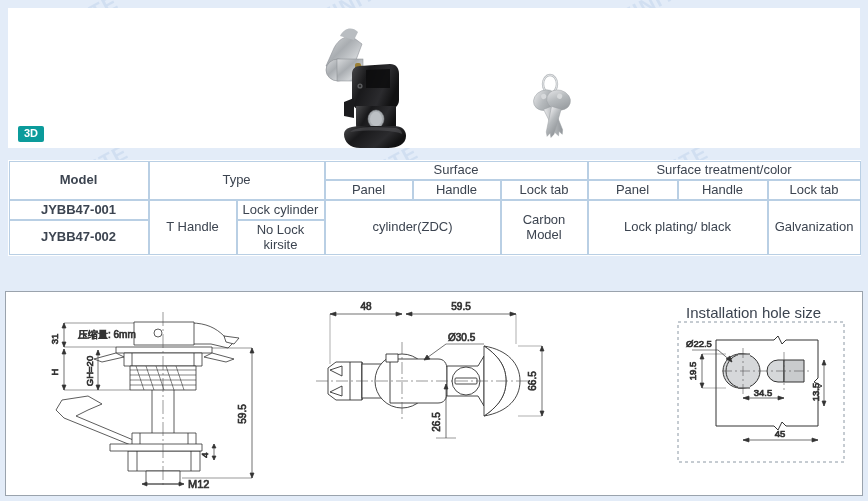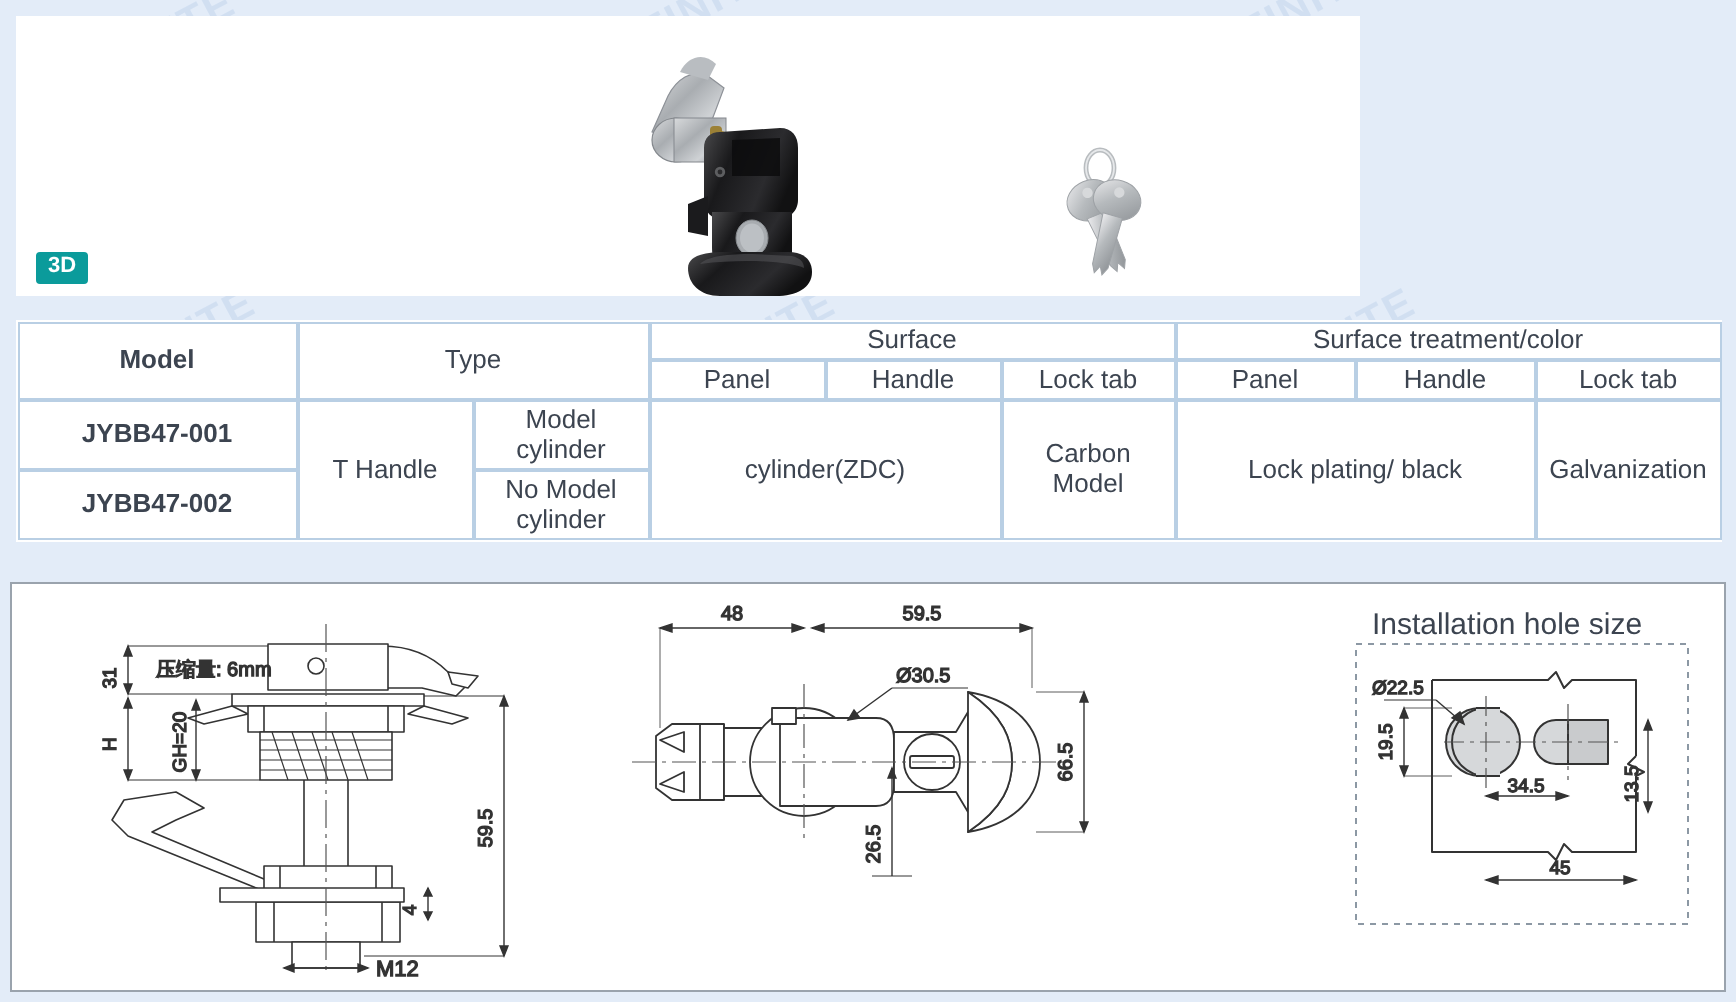--- a/index.html
+++ b/index.html
@@ -25,21 +25,21 @@
     white-space: nowrap;
     transform: rotate(-28deg);
     font-size: 21px;
     letter-spacing: 1px;
   }
   .wm .cn { font-size: 11px; letter-spacing: 2px; display: block; margin-left: 30px;}
 
   
   .photo-panel {
     position: absolute; left: 8px; top: 8px;
-    width: 672px; height: 140px;
+    width: 852px; height: 140px;
     background: #ffffff;
     z-index: 10;
   }
   .badge-3d {
     position: absolute; left: 10px; top: 118px;
     background: #0b9b9b;
     color: #ffffff;
     font-size: 11px; font-weight: 700;
     padding: 2px 6px 3px 6px;
     line-height: 1;
@@ -222,29 +222,29 @@
           <td class="hdr">Panel</td>
           <td class="hdr">Handle</td>
           <td class="hdr">Lock tab</td>
           <td class="hdr">Panel</td>
           <td class="hdr">Handle</td>
           <td class="hdr">Lock tab</td>
         </tr>
         <tr>
           <td class="model-cell">JYBB47-001</td>
           <td class="data" rowspan="2">T Handle</td>
-          <td class="data">Model cylinder</td>
+          <td class="data">Lock cylinder</td>
           <td class="data" colspan="2" rowspan="2">cylinder(ZDC)</td>
           <td class="data" rowspan="2">Carbon Model</td>
           <td class="data" colspan="2" rowspan="2">Lock plating/ black</td>
           <td class="data" rowspan="2">Galvanization</td>
         </tr>
         <tr>
           <td class="model-cell">JYBB47-002</td>
-          <td class="data">No Model cylinder</td>
+          <td class="data">No Lock kirsite</td>
         </tr>
       </tbody>
     </table>
   </div>
 
   <div class="draw-panel">
 
     <div class="dwg dwg-left">
       <svg width="300" height="203" viewBox="0 0 300 203">
         <g stroke="#333" fill="none" stroke-width="0.8" stroke-linejoin="round">

